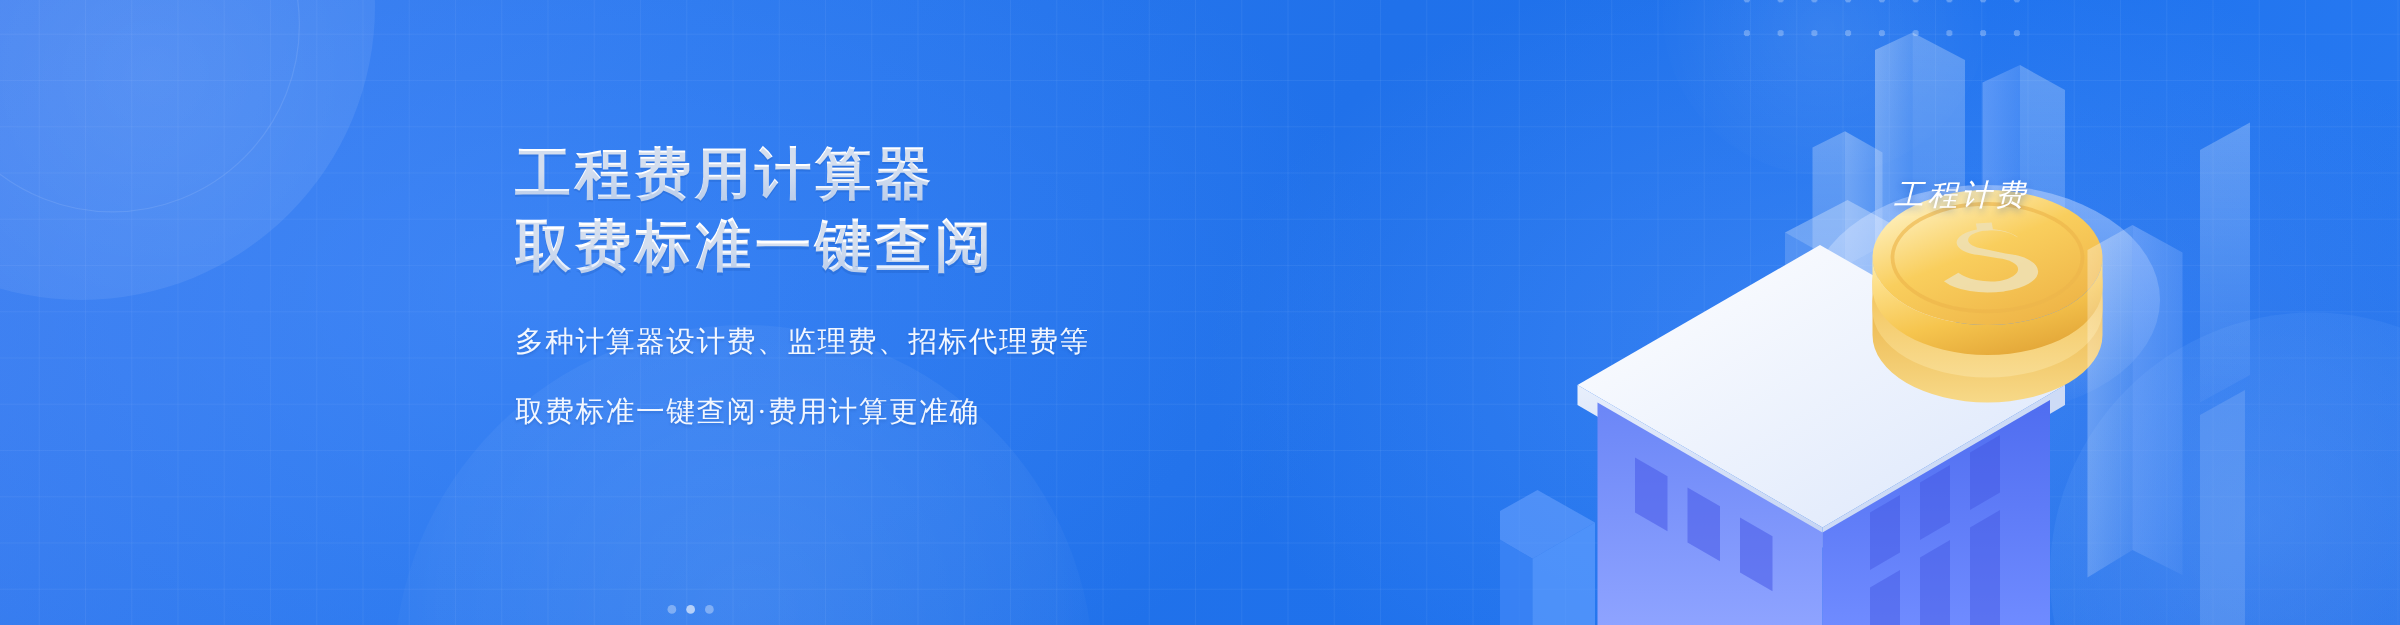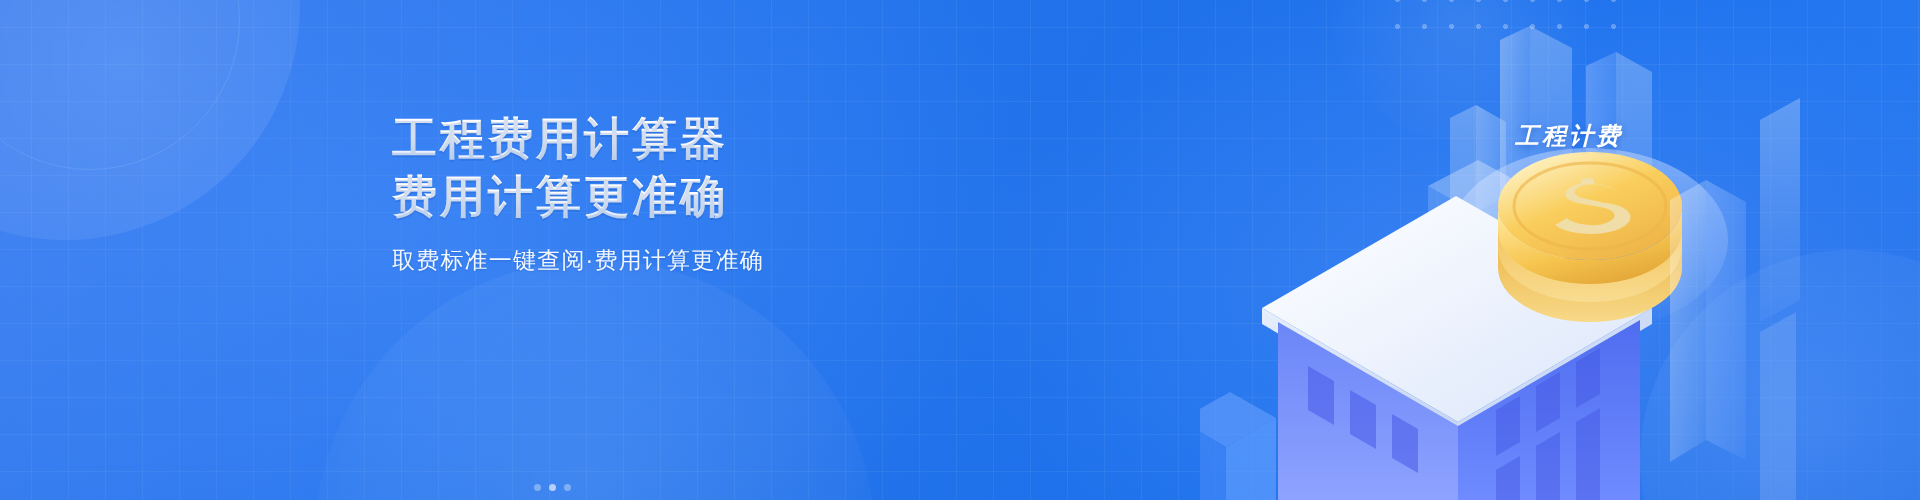--- a/index.html
+++ b/index.html
@@ -66,22 +66,23 @@
     position:absolute;
     right:296px; top:-14px;
     width:240px; height:56px;
     background-image:radial-gradient(rgba(255,255,255,.28) 2.6px, transparent 2.8px);
     background-size:27px 27px;
   }
 
   
   .copy {
     position:absolute;
-    left:392px; top:112px;
+    left:412px; top:112px;
     width:620px;
+    font-family:Liberation Serif, serif;
   }
   .headline {
     font-size:45px;
     font-weight:bold;
     line-height:54px;
     letter-spacing:3px;
     color:#ffffff;
     background:linear-gradient(180deg,#ffffff 0%,#ffffff 48%,#d8e6fb 100%);
     -webkit-background-clip:text;
     background-clip:text;
@@ -113,23 +114,23 @@
     background:rgba(255,255,255,.34);
   }
   .dot.active { background:rgba(255,255,255,.62); }
 
   
   .art { position:absolute; right:0; top:0; width:720px; height:500px; }
   .art svg { display:block; width:720px; height:500px; }
 
   .art-label {
     position:absolute;
-    left:315px; top:120px;
+    left:315px; top:140px;
     font-size:24px;
-    font-weight:bold;
+    font-weight:normal;
     font-style:italic;
     letter-spacing:3px;
     color:#ffffff;
     text-shadow:0 2px 6px rgba(20,70,170,.45);
     white-space:nowrap;
   }
 </style>
 </head>
 <body>
 
@@ -281,21 +282,22 @@
         <polygon points="506,180 546,202 546,460 506,440" fill="url(#gBarC)"></polygon>
         <polygon points="560,332 596,312 596,500 560,500" fill="#ffffff" opacity=".13"></polygon>
       </g>
     </svg>
 
     <div class="art-label">工程计费</div>
   </div>
 
   <div class="copy">
     <div class="headline">工程费用计算器</div>
-    <div class="headline headline-l2">费用计算更准确</div>
+    <div class="headline headline-l2">取费标准一键查阅</div>
+    <div class="subtitle">多种计算器设计费、监理费、招标代理费等</div>
     <div class="subtitle" style="margin-top:16px">取费标准一键查阅·费用计算更准确</div>
   </div>
 
   <div class="dots">
     <span class="dot"></span>
     <span class="dot active"></span>
     <span class="dot"></span>
   </div>
 
 </div>

